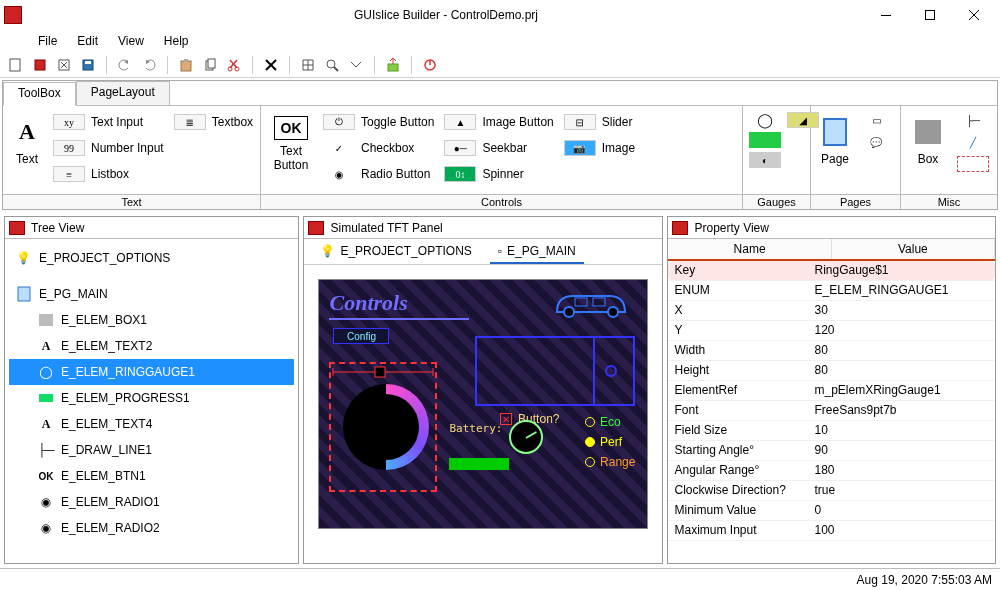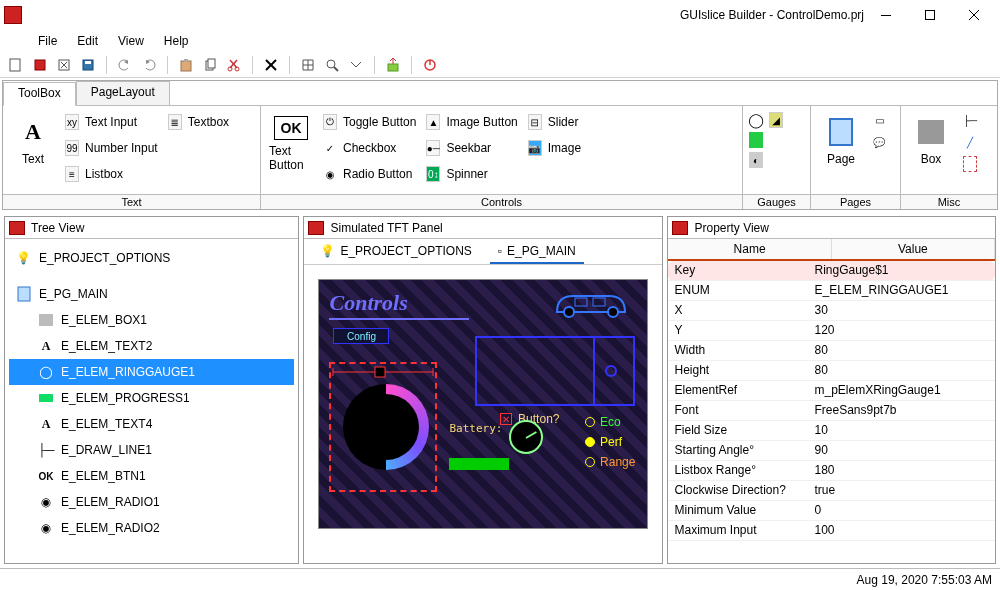--- a/index.html
+++ b/index.html
@@ -1,21 +1,21 @@
 <!DOCTYPE html>
 <html><head>
 <meta charset="utf-8">
 <style>
 * { box-sizing: border-box; margin: 0; padding: 0; font-family: "Segoe UI", Tahoma, sans-serif; font-size: 12px; }
 body { width: 1000px; height: 590px; background: #fff; display: flex; flex-direction: column; overflow: hidden; }
 
 
 .titlebar { height: 30px; display: flex; align-items: center; padding: 0 4px; background: #fff; }
 .titlebar .app-icon { width: 18px; height: 18px; background: #c22; border: 1px solid #800; margin-right: 6px; }
-.titlebar .title { flex: 1; text-align: right; font-size: 12px; }
+.titlebar .title { flex: 1; text-align: center; font-size: 12px; }
 .titlebar .winbtn { width: 44px; height: 28px; display: flex; align-items: center; justify-content: center; }
 
 
 .menubar { height: 22px; display: flex; align-items: center; padding-left: 28px; background: #fff; }
 .menubar .mi { padding: 2px 10px; cursor: default; }
 
 
 .toolbar { height: 26px; display: flex; align-items: center; padding: 0 6px; gap: 4px; border-bottom: 1px solid #d0d0d0; }
 .tbtn { width: 20px; height: 20px; display: flex; align-items: center; justify-content: center; }
 .tsep { width: 1px; height: 18px; background: #ccc; margin: 0 4px; }
@@ -26,21 +26,21 @@
 .rtab { border: 1px solid #bbb; border-bottom: none; padding: 3px 14px; background: #f3f3f3; margin-right: 0; font-size: 12px; }
 .rtab.active { background: #fff; border-bottom: 1px solid #fff; position: relative; top: 1px; }
 .ribbon-body { border-top: 1px solid #bbb; height: 104px; display: flex; }
 .rgroup { border-right: 1px solid #bbb; display: flex; flex-direction: column; }
 .rgroup-inner { flex: 1; display: flex; align-items: flex-start; padding: 6px 8px; gap: 10px; }
 .rgroup-label { border-top: 1px solid #bbb; text-align: center; font-size: 11px; padding: 1px; background: #f8f8f8; }
 .rg-bigbtn { width: 44px; display: flex; flex-direction: column; align-items: center; gap: 4px; padding-top: 4px; }
 .rg-bigbtn .ico { width: 32px; height: 32px; display: flex; align-items: center; justify-content: center; font-size: 22px; font-weight: bold; }
 .rg-col { display: flex; flex-direction: column; gap: 6px; }
 .rg-item { display: flex; align-items: center; gap: 6px; height: 20px; white-space: nowrap; }
-.rg-ico { width: 14px; height: 16px; display: flex; align-items: center; justify-content: center; border: 1px solid #ccc; background: #f6f6f6; font-size: 10px; }
+.rg-ico { width: 32px; height: 16px; display: flex; align-items: center; justify-content: center; border: 1px solid #ccc; background: #f6f6f6; font-size: 10px; font-family: Liberation Serif, serif; }
 
 
 .workspace { flex: 1; display: flex; gap: 4px; padding: 4px; overflow: hidden; }
 .pane { border: 1px solid #999; display: flex; flex-direction: column; background: #fff; min-height: 0; }
 .pane-header { height: 22px; background: linear-gradient(#4a90e2,#2f6fc0); color: #fff; display: flex; align-items: center; padding: 0 4px; gap: 6px; font-size: 12px; }
 .pane-header .ph-icon { width: 16px; height: 14px; background: #c22; border: 1px solid #800; }
 .pane-header.dark { background: #fff; color: #000; border-bottom: 1px solid #bbb; }
 .pane-header span { color: #000; }
 
 
@@ -256,21 +256,21 @@
             </div>
         </div>
       </div>
       <div class="rgroup-label">Text</div>
     </div>
 
     <div class="rgroup" style="flex:1">
       <div class="rgroup-inner">
         <div class="rg-bigbtn">
           <div class="ico" style="background:#fff;border:1px solid #000;font-size:14px;width:34px;height:24px">OK</div>
-          <span style="text-align:left">Text Button</span>
+          <span style="text-align:center">Text Button</span>
         </div>
         <div class="rg-col">
           <div class="rg-item">
               <div class="rg-ico">⏻</div>
               <span>Toggle Button</span>
             </div>
           <div class="rg-item">
               <div class="rg-ico" style="border:none;background:none">✓</div>
               <span>Checkbox</span>
             </div>
@@ -530,21 +530,21 @@
         </div>
         <div class="prop-row">
           <div class="pn">Field Size</div>
           <div class="pv">10</div>
         </div>
         <div class="prop-row">
           <div class="pn">Starting Angle°</div>
           <div class="pv">90</div>
         </div>
         <div class="prop-row">
-          <div class="pn">Listbox Range°</div>
+          <div class="pn">Angular Range°</div>
           <div class="pv">180</div>
         </div>
         <div class="prop-row">
           <div class="pn">Clockwise Direction?</div>
           <div class="pv">true</div>
         </div>
         <div class="prop-row">
           <div class="pn">Minimum Value</div>
           <div class="pv">0</div>
         </div>

